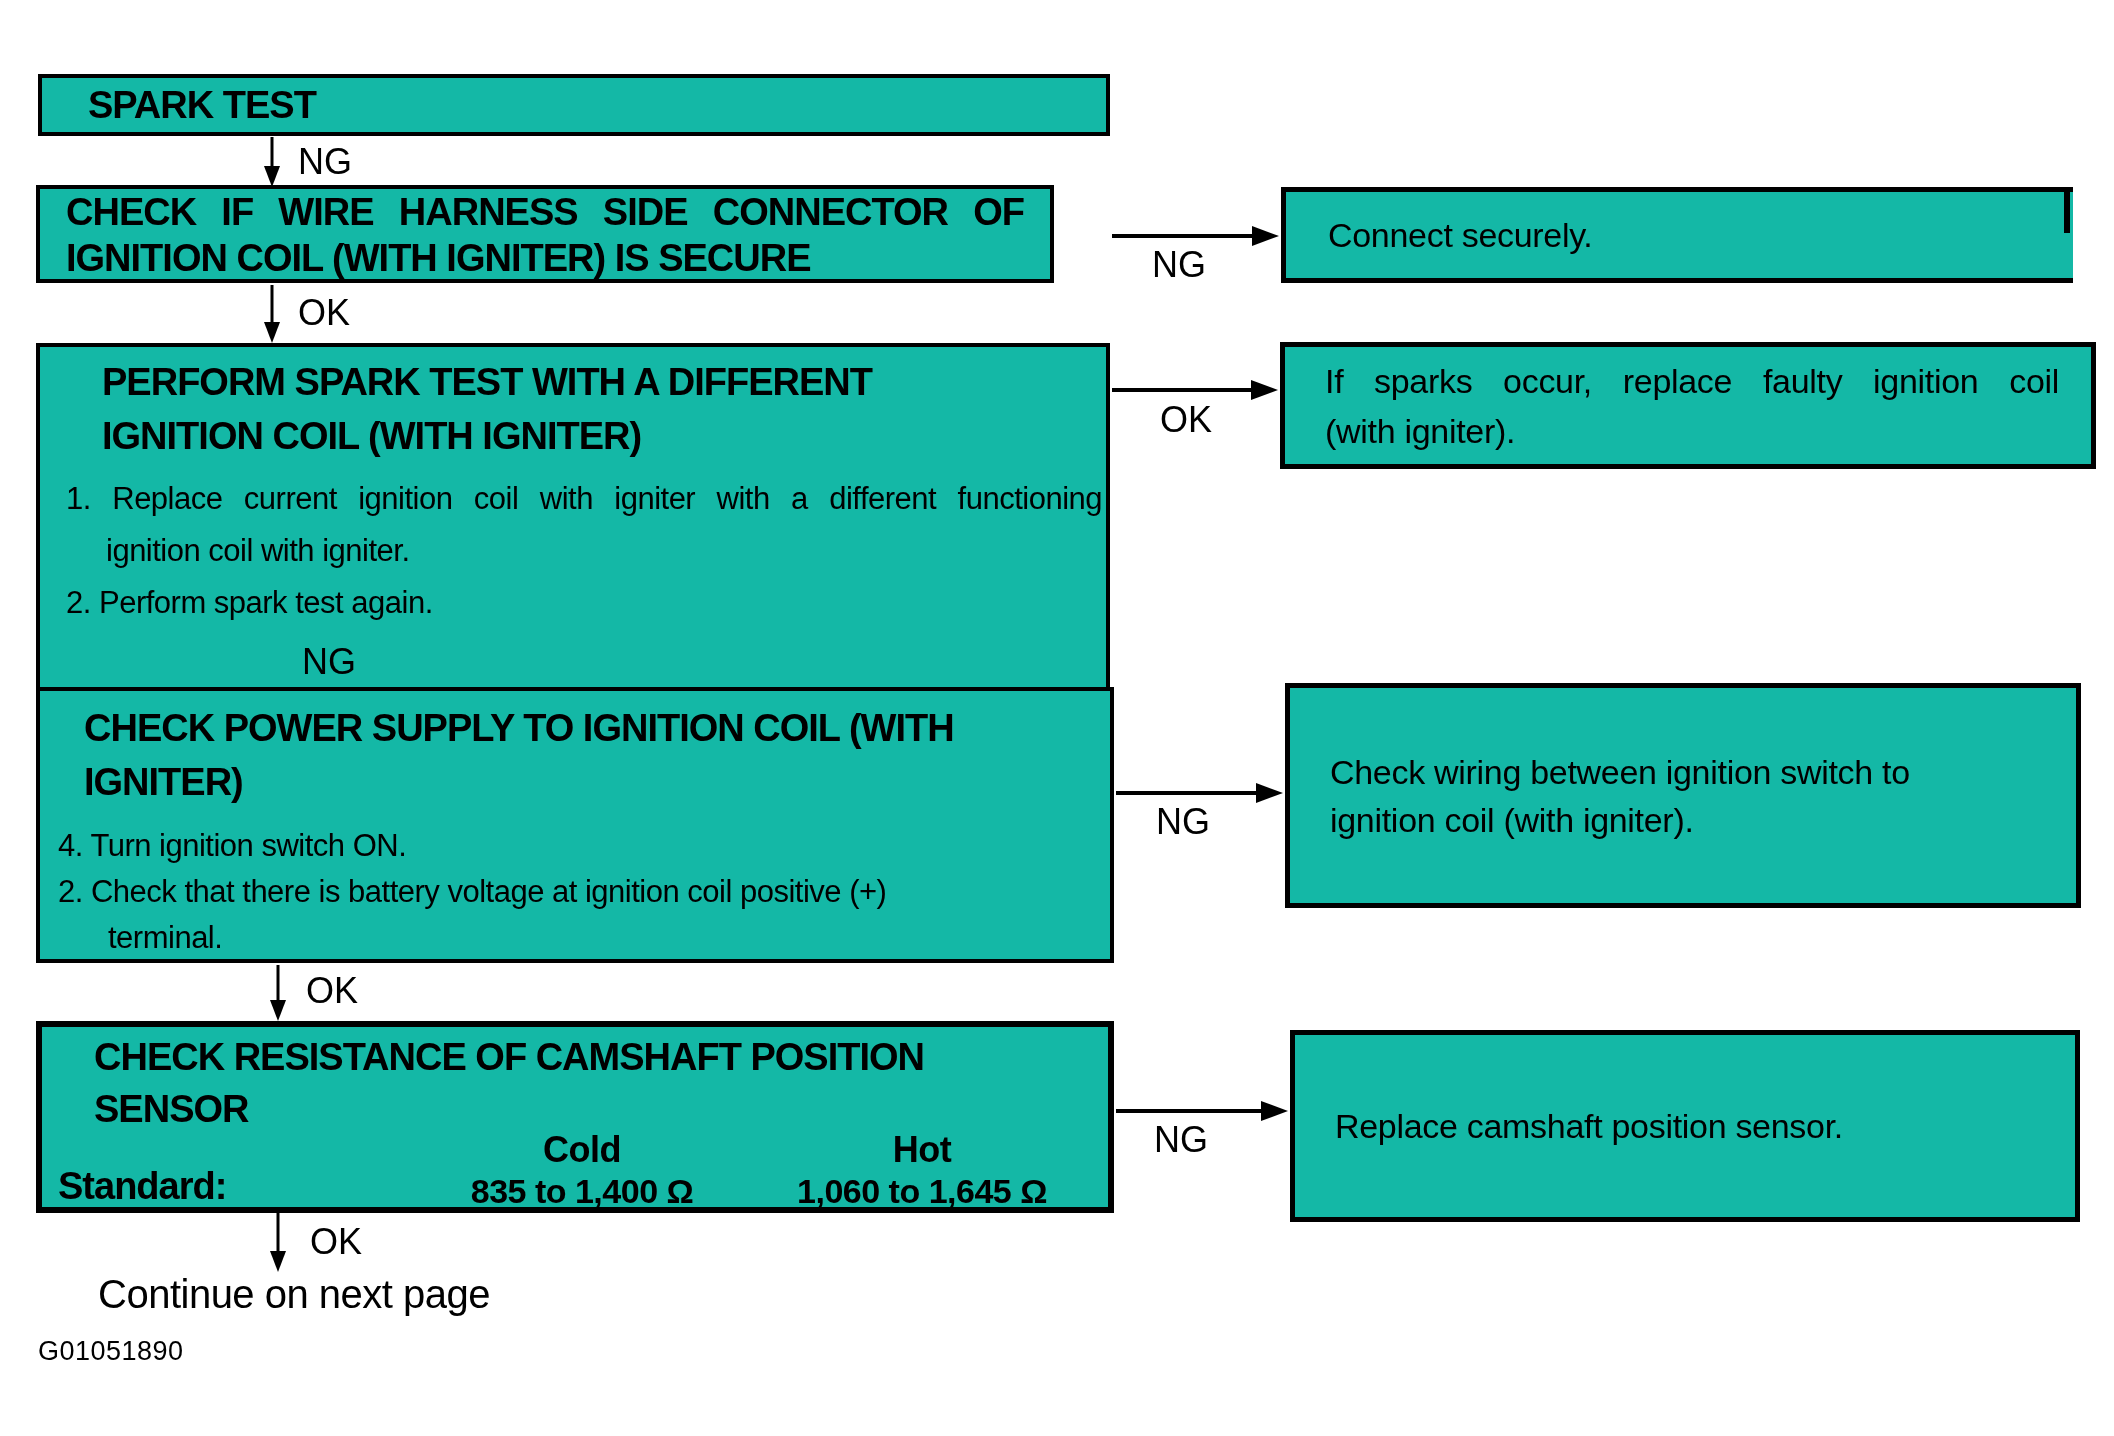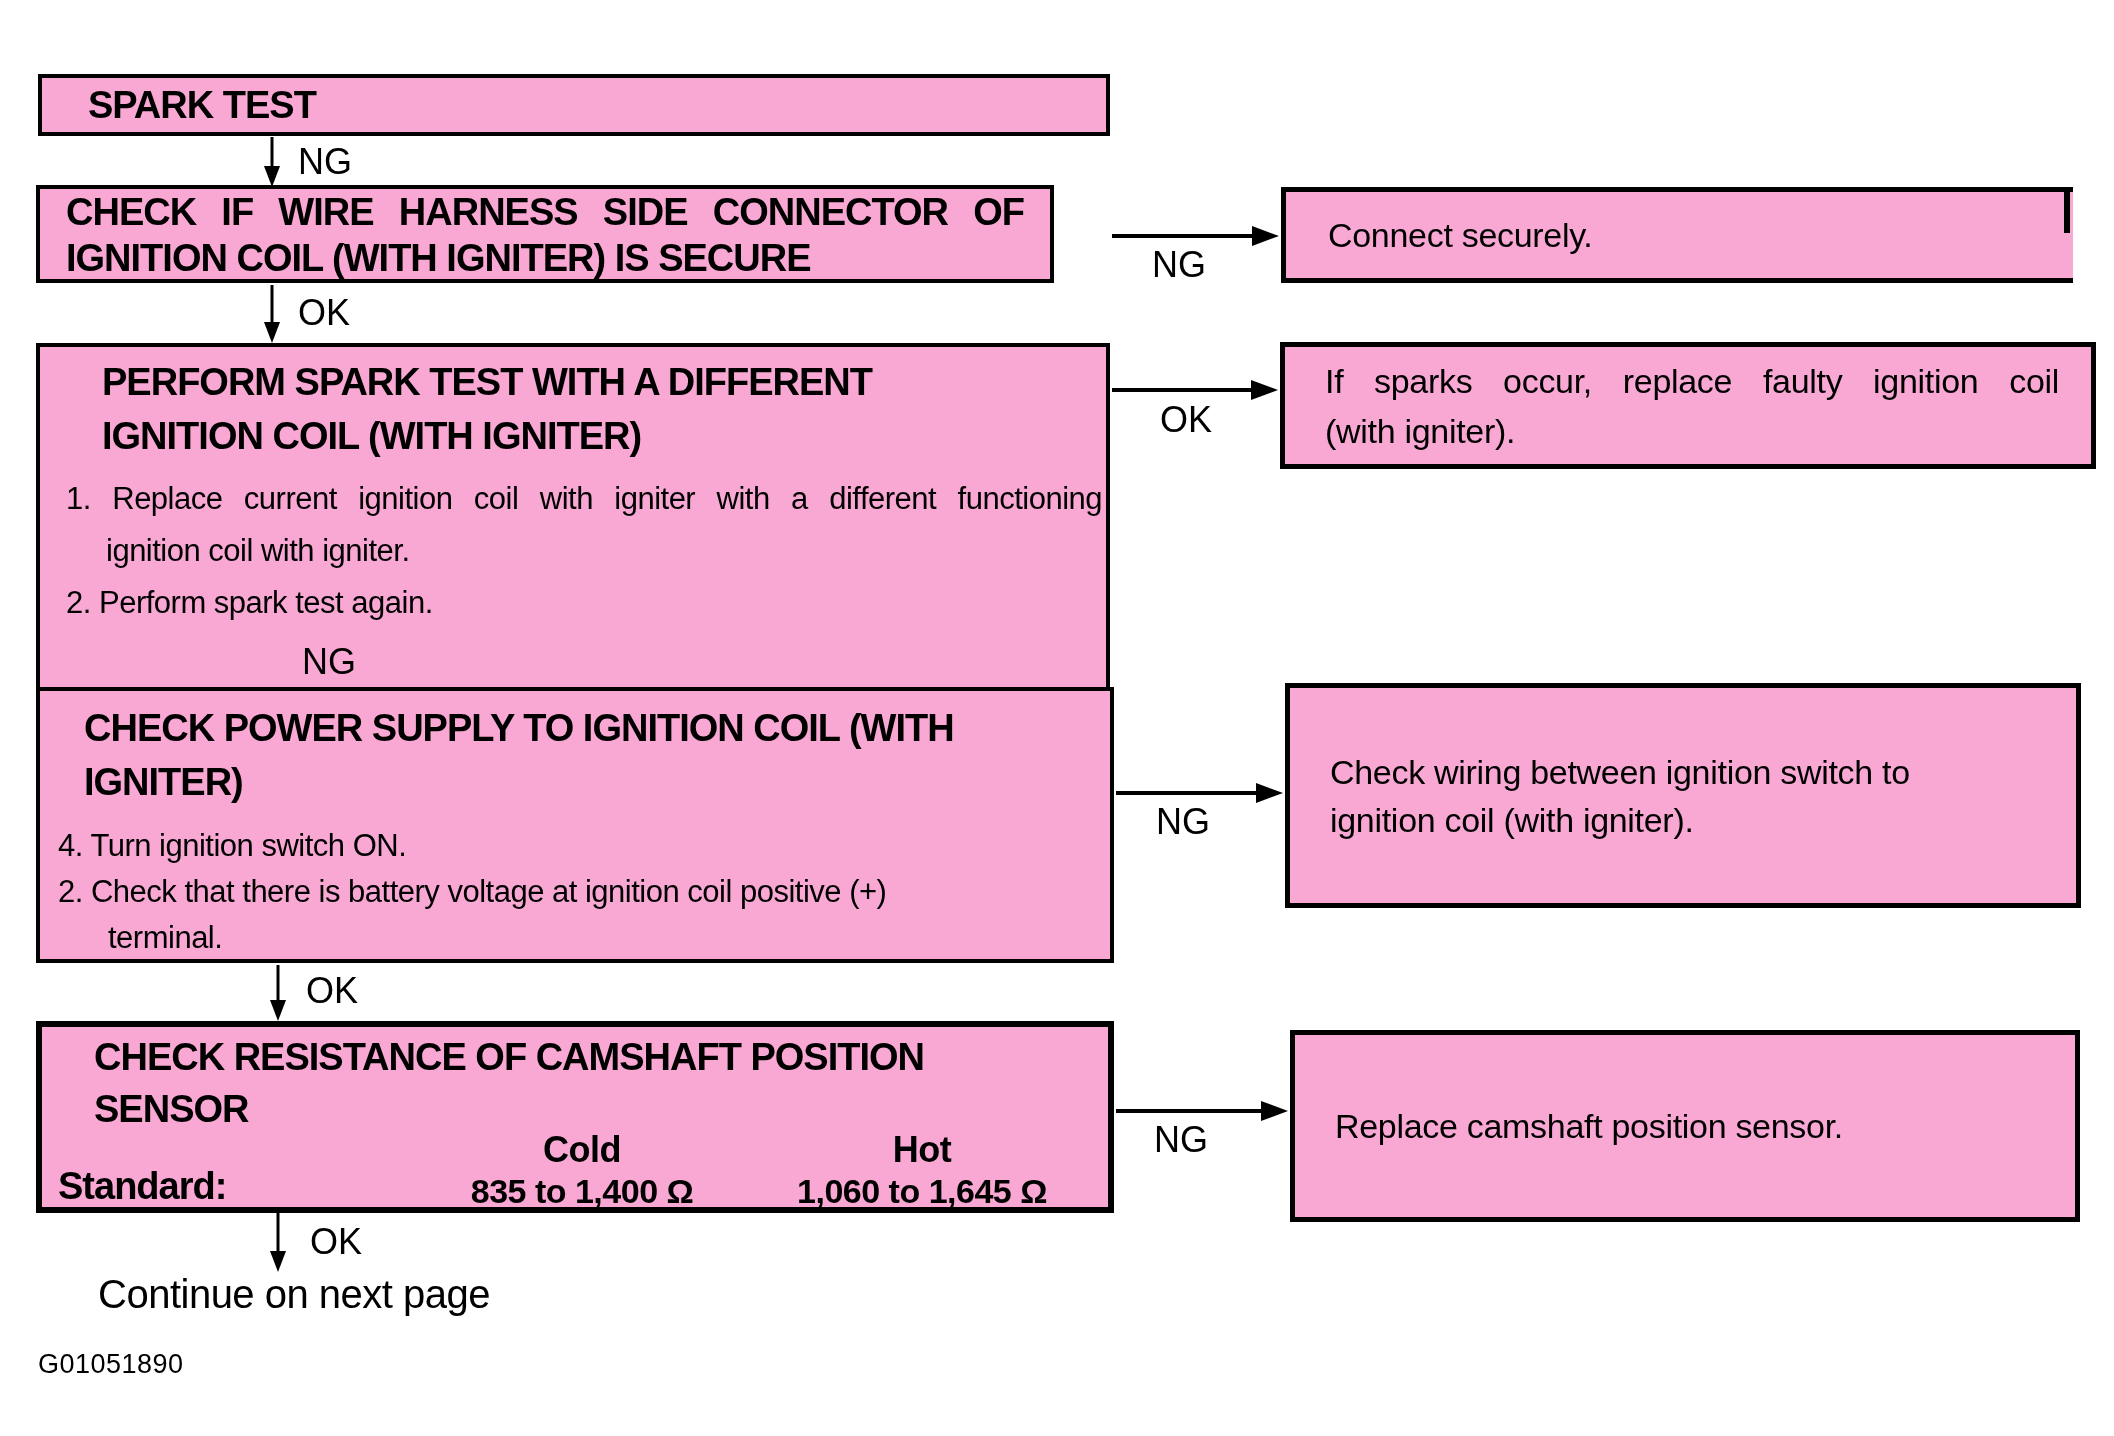--- a/index.html
+++ b/index.html
@@ -1,20 +1,20 @@
 <!DOCTYPE html>
 <html><head>
 <meta charset="utf-8">
 <style>
   html,body{margin:0;padding:0;background:#fff;}
   #canvas{
     position:relative;width:2114px;height:1436px;background:#ffffff;
     font-family:"Liberation Sans", sans-serif;color:#000;overflow:hidden;
   }
-  .box{position:absolute;box-sizing:border-box;background:#f9a8d4;border:4px solid #000;}
+  .box{position:absolute;box-sizing:border-box;background:#14b8a6;border:4px solid #000;}
   .rbox{border-width:5px;display:flex;flex-direction:column;justify-content:center;}
   .title{font-weight:bold;font-size:38px;letter-spacing:-1px;line-height:52px;}
   .jlast{text-align:justify;text-align-last:justify;}
   .item{font-size:31px;line-height:52px;letter-spacing:-0.5px;}
   .rtext{font-size:34px;line-height:50px;letter-spacing:-0.3px;}
   .lbl{position:absolute;font-size:36px;letter-spacing:0;}
   
   #box1{left:38px;top:74px;width:1072px;height:62px;display:flex;align-items:center;padding-left:46px;}
   
   #box2{left:36px;top:185px;width:1018px;height:98px;padding:2px 26px 0 26px;display:flex;flex-direction:column;justify-content:center;}
@@ -50,21 +50,21 @@
   #lv1{left:298px;top:141px;}
   #lv2{left:298px;top:292px;}
   #lv3{left:302px;top:641px;}
   #lv4{left:306px;top:970px;}
   #lv5{left:310px;top:1221px;}
   #lh1{left:1152px;top:244px;}
   #lh2{left:1160px;top:399px;}
   #lh3{left:1156px;top:801px;}
   #lh4{left:1154px;top:1119px;}
   #continue-note{position:absolute;left:98px;top:1272px;font-size:40px;letter-spacing:-0.5px;}
-  #figure-id{position:absolute;left:38px;top:1336px;font-size:27px;letter-spacing:0.5px;margin-top:13px;}
+  #figure-id{position:absolute;left:38px;top:1336px;font-size:27px;letter-spacing:0.5px;}
   #connectors{position:absolute;left:0;top:0;}
 </style>
 </head>
 <body>
 
 <div id="canvas">
 
   <svg id="connectors" width="2114" height="1436" viewBox="0 0 2114 1436">
     <g stroke="#000" stroke-width="3" fill="#000">
 

